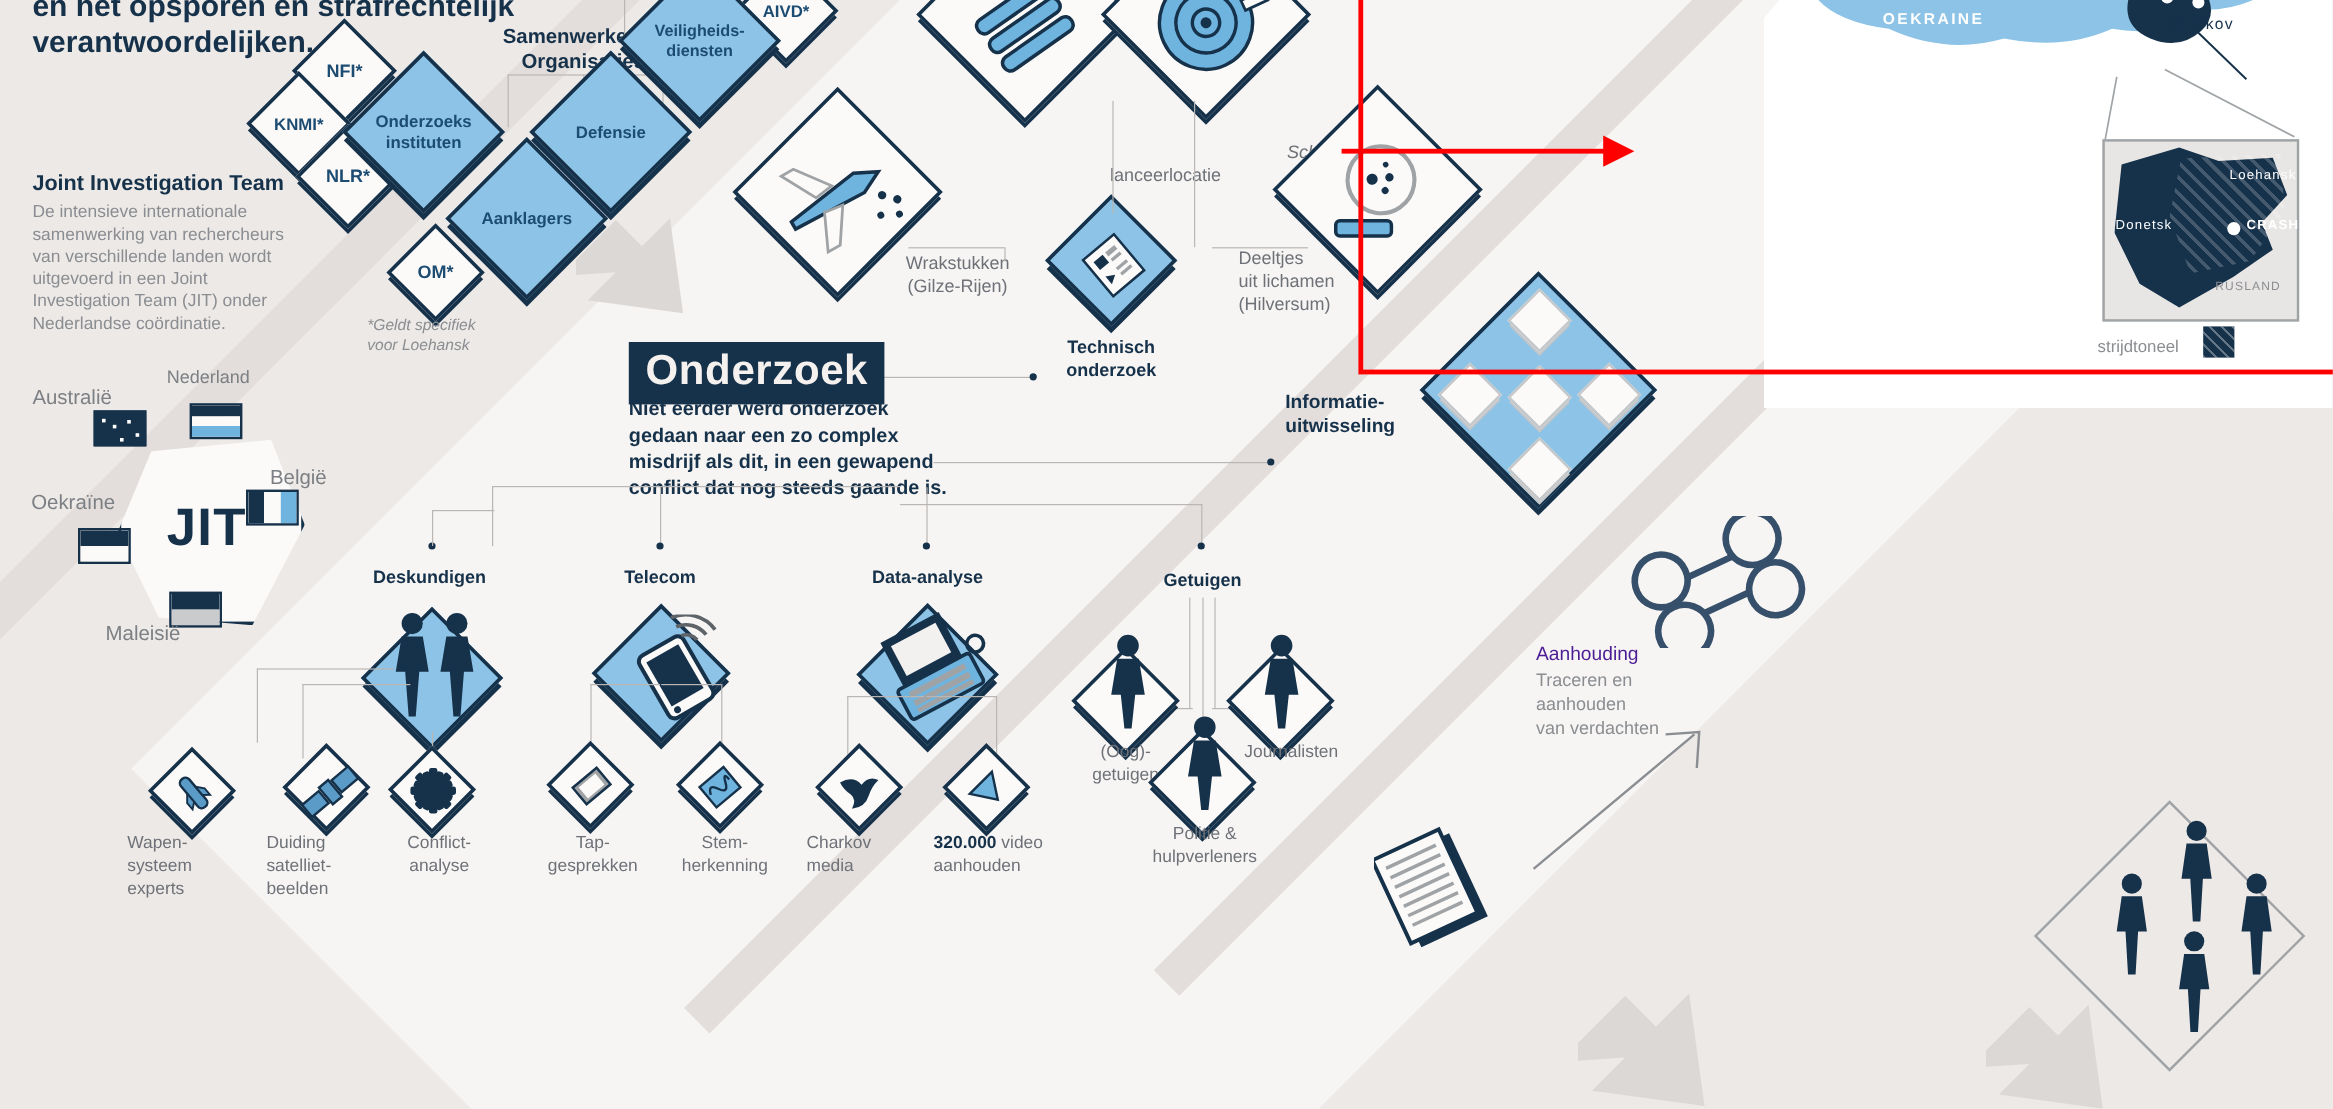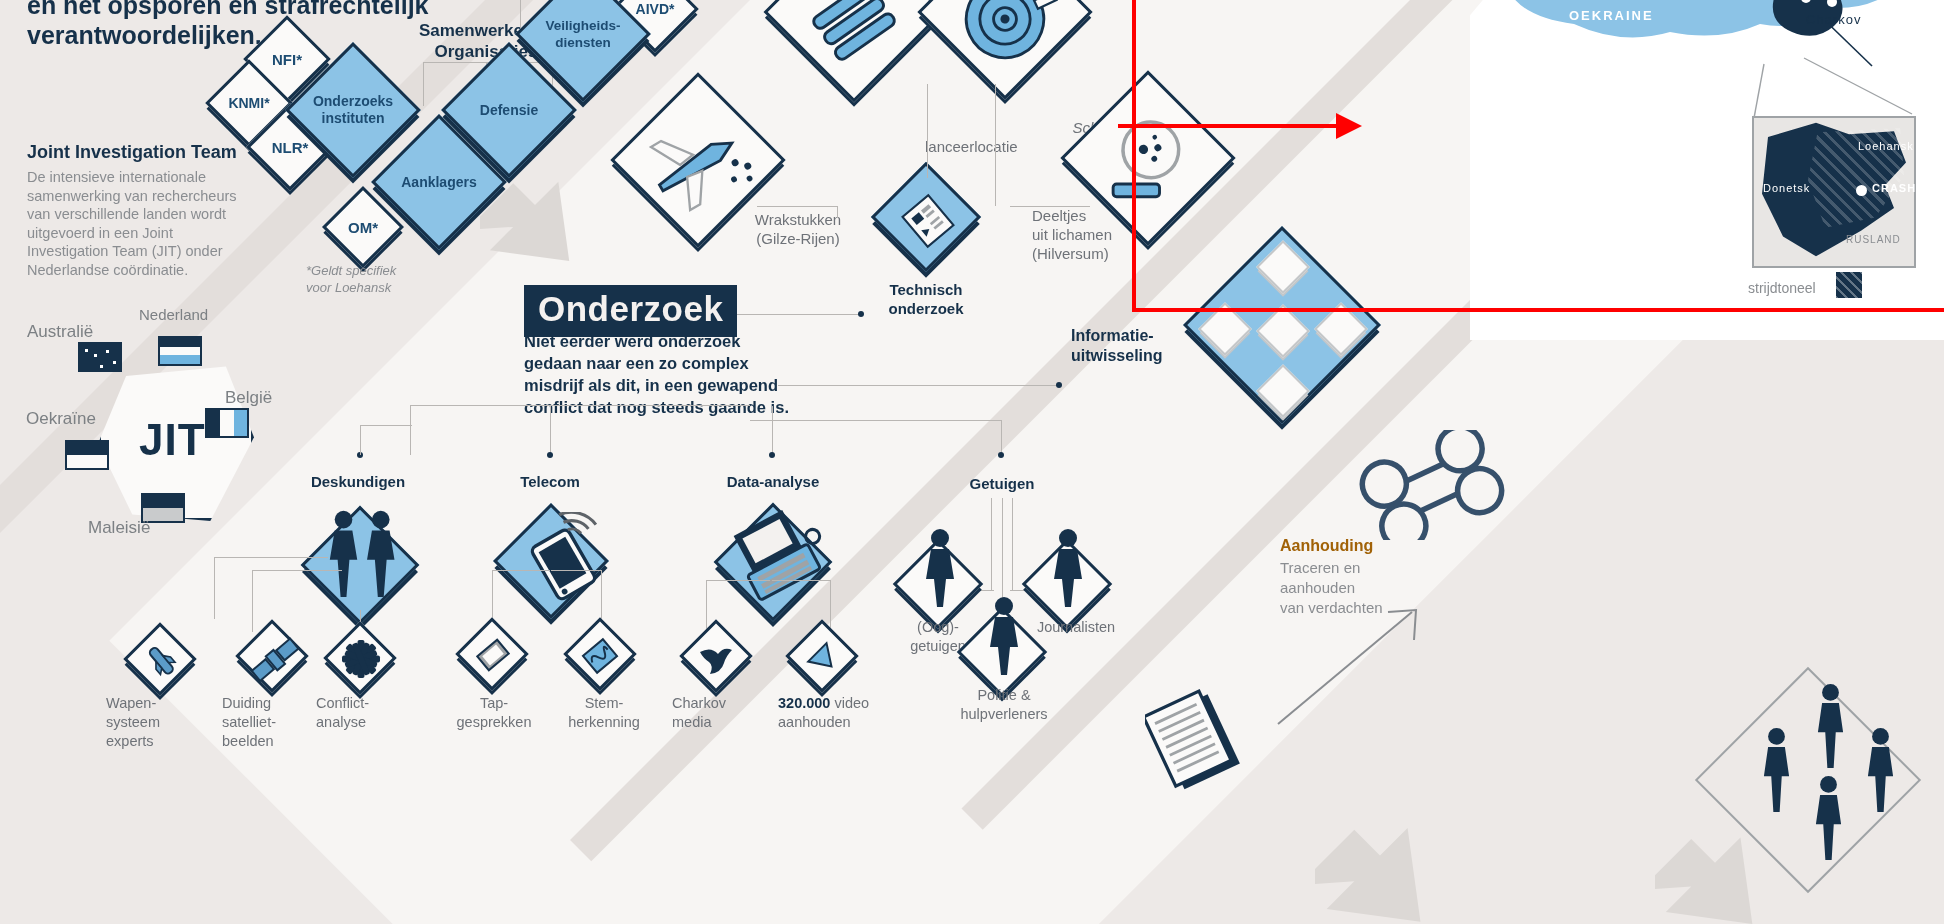--- a/index.html
+++ b/index.html
@@ -294,21 +294,21 @@
   <svg style="position:absolute;left:1352px;top:430px;width:165px;height:110px;" viewBox="0 0 150 100">
     <g transform="rotate(-25 75 50)" fill="none" stroke="#36506B" stroke-width="5">
       <circle cx="34" cy="30" r="20"></circle>
         <circle cx="110" cy="30" r="20"></circle>
       <circle cx="34" cy="72" r="20"></circle>
         <circle cx="110" cy="72" r="20"></circle>
       <path d="M54 36 L90 36"></path>
         <path d="M54 66 L90 66"></path>
     </g>
   </svg>
-  <div style="position:absolute;left:1280px;top:537px;color:#a16207;font-size:16px;font-weight:bold;">Aanhouding</div>
+  <div style="position:absolute;left:1280px;top:537px;color:#4c1d95;font-size:16px;font-weight:normal;">Aanhouding</div>
   <div class="body-grey" style="position:absolute;left:1280px;top:558px;width:200px;font-size:15px;line-height:20px;">
     <div>Traceren en</div>
     <div>aanhouden</div>
     <div>van verdachten</div>
   </div>
   <svg style="position:absolute;left:1270px;top:600px;width:160px;height:130px;" viewBox="0 0 160 130">
     <path d="M8 124 L142 12" fill="none" stroke="#8A8D91" stroke-width="2"></path>
     <path d="M118 12 L146 10 L144 40" fill="none" stroke="#8A8D91" stroke-width="2"></path>
   </svg>
 
@@ -437,21 +437,21 @@
           <rect x="-3" y="-17" width="6" height="34" rx="2"></rect>
         </g>
       <g transform="rotate(112)">
           <rect x="-3" y="-17" width="6" height="34" rx="2"></rect>
         </g>
       <g transform="rotate(157)">
           <rect x="-3" y="-17" width="6" height="34" rx="2"></rect>
         </g>
     </g>
   </svg>
-  <div class="lbl" style="position:absolute;left:316px;top:694px;width:100px;text-align:left;font-size:14.5px;">
+  <div class="lbl" style="position:absolute;left:316px;top:694px;width:100px;text-align:center;font-size:14.5px;">
     <div>Conflict-</div>
     <div>analyse</div>
   </div>
 
   <div class="lbl-b" style="position:absolute;left:486px;top:472px;width:128px;">Telecom</div>
   <div class="dia dia-blue" style="left:510px;top:520px;width:82px;height:82px;"></div>
   <svg style="position:absolute;left:514px;top:512px;width:96px;height:96px;" viewBox="0 0 100 100">
     <g transform="rotate(-30 50 52)">
       <rect x="28" y="24" width="44" height="62" rx="6" fill="#FBFAF9" stroke="#16314A" stroke-width="3.5"></rect>
       <rect x="34" y="31" width="32" height="44" fill="#16314A"></rect>

